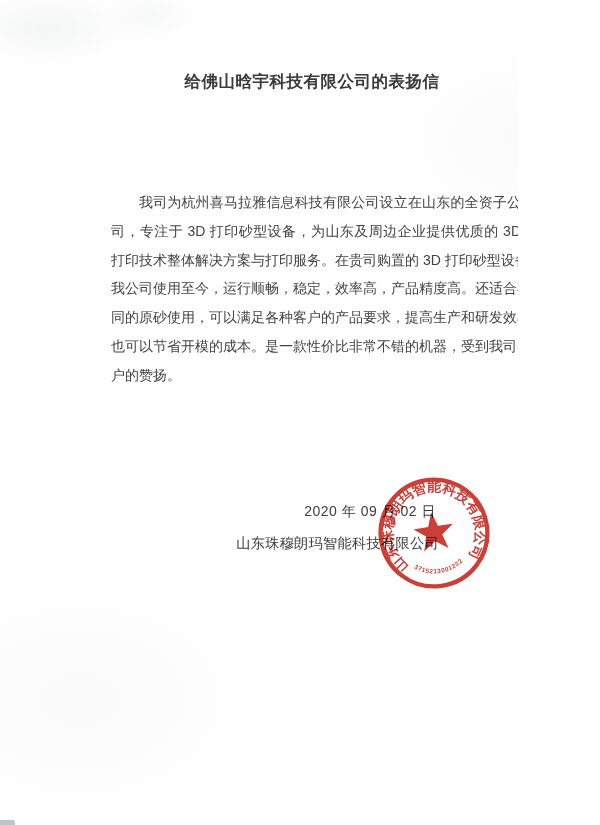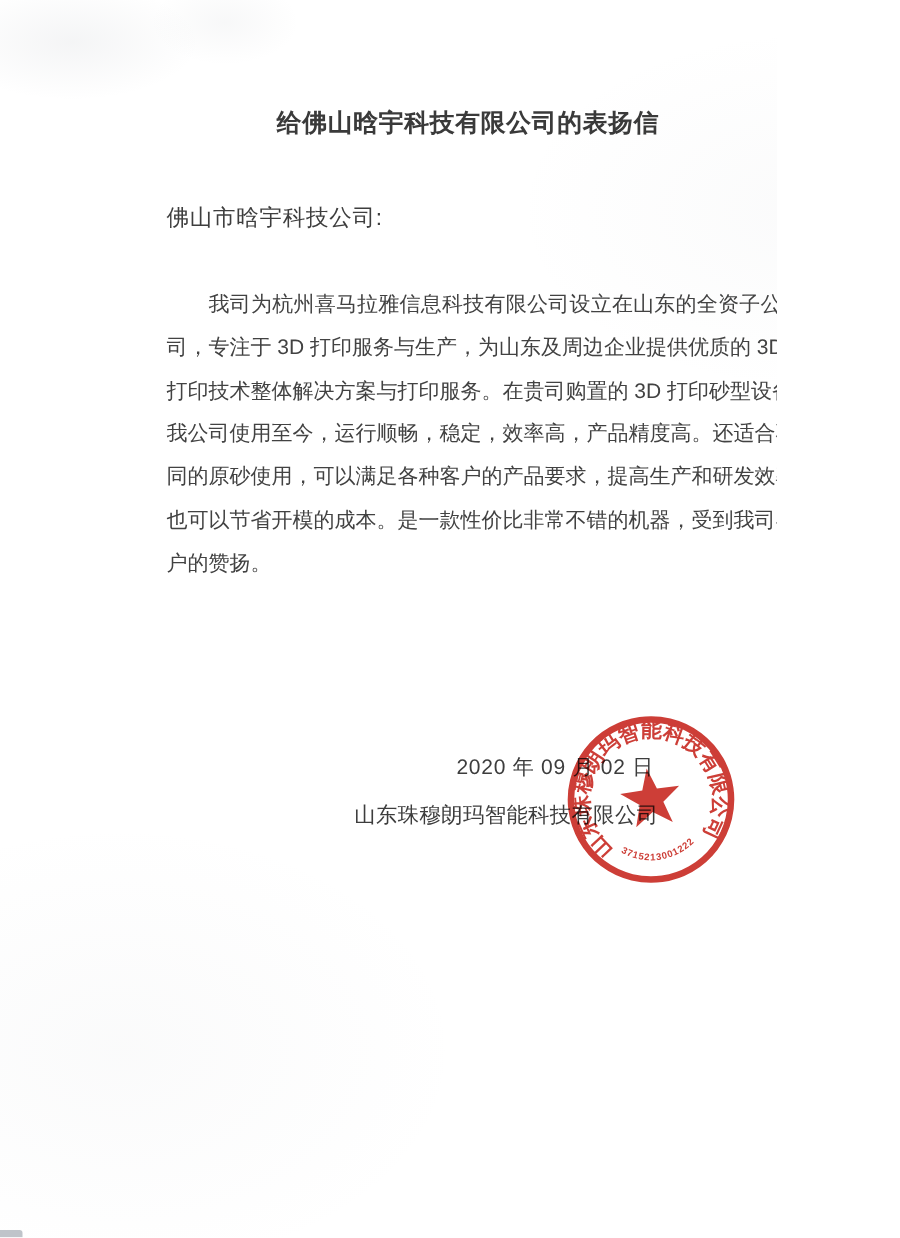--- a/index.html
+++ b/index.html
@@ -100,25 +100,24 @@
     border-radius: 0 2px 0 0;
   }
 </style>
 </head>
 <body>
 
 <div class="page">
 
   <h1 class="title">给佛山晗宇科技有限公司的表扬信</h1>
 
-  <div class="salutation">佛山市晗宇科技公司:</div>
 
   <div class="letter-body">
     <div class="line first">我司为杭州喜马拉雅信息科技有限公司设立在山东的全资子公</div>
-    <div class="line">司，专注于 3D 打印服务与生产，为山东及周边企业提供优质的 3D</div>
+    <div class="line">司，专注于 3D 打印砂型设备，为山东及周边企业提供优质的 3D</div>
     <div class="line">打印技术整体解决方案与打印服务。在贵司购置的 3D 打印砂型设备</div>
     <div class="line">我公司使用至今，运行顺畅，稳定，效率高，产品精度高。还适合不</div>
     <div class="line">同的原砂使用，可以满足各种客户的产品要求，提高生产和研发效率，</div>
     <div class="line">也可以节省开模的成本。是一款性价比非常不错的机器，受到我司客</div>
     <div class="line last">户的赞扬。</div>
   </div>
 
   <div class="signoff-date">2020 年 09 月 02 日</div>
   <div class="signoff-company">山东珠穆朗玛智能科技有限公司</div>
 

